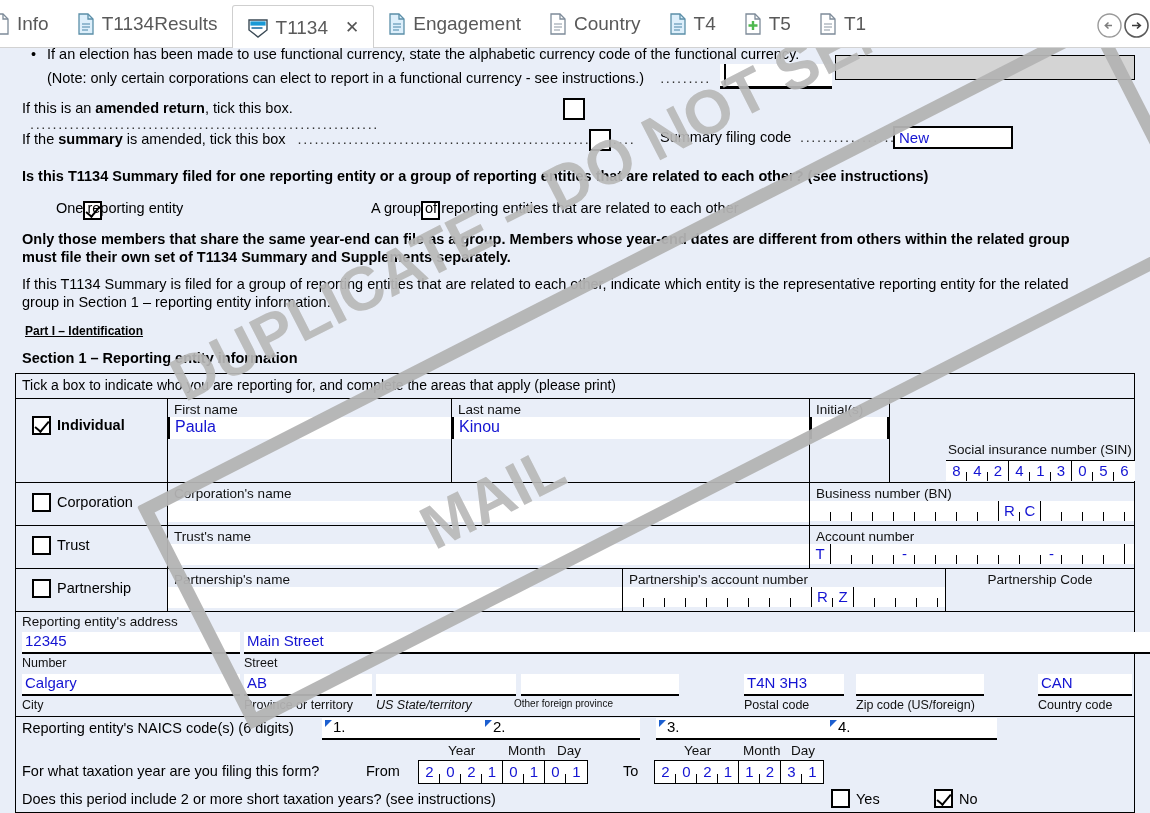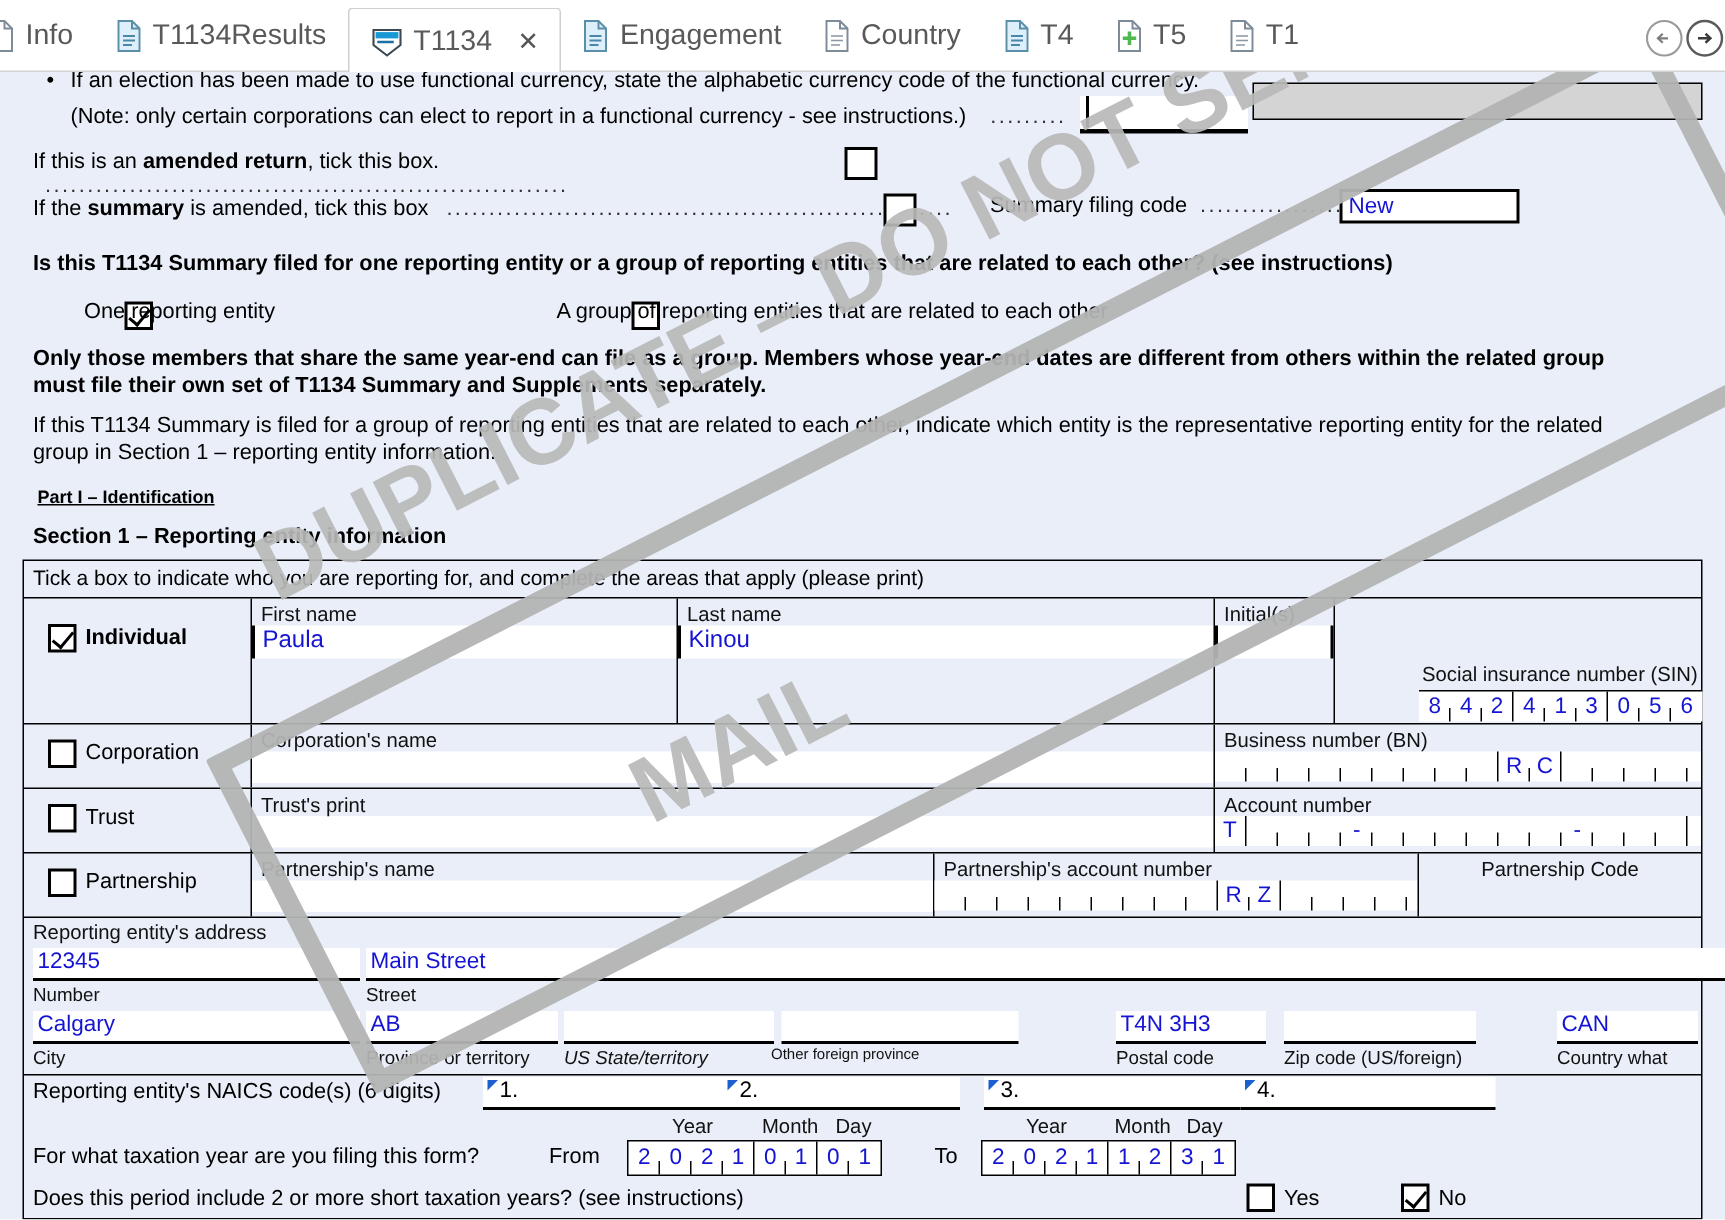--- a/index.html
+++ b/index.html
@@ -369,21 +369,21 @@
           </div>
         </div>
       </div>
 
       <div style="display:flex; border-bottom:1.5px solid #000; height:43px;">
         <div style="width:151px; position:relative;">
           <span class="chk" style="position:absolute;left:16px;top:10px;"></span>
           <span style="position:absolute;left:41px;top:11px;">Trust</span>
         </div>
         <div class="vsep" style="width:642px; position:relative;">
-          <div class="lbl cellpad" style="padding-bottom:0;">Trust's print</div>
+          <div class="lbl cellpad" style="padding-bottom:0;">Trust's name</div>
           <div style="background:#fff;height:21px;width:100%;color:#1414d2;font-size:15px;padding:0 4px;"></div>
         </div>
         <div class="vsep" style="flex:1; position:relative;">
           <div class="lbl cellpad" style="padding-bottom:0;">Account number</div>
           <div class="comb" style="height:20px;background:#fff;">
             <div class="c">T</div>
             <div class="c tick"></div>
             <div class="c tick"></div>
             <div class="c tick"></div>
             <div class="c tick">-</div>
@@ -457,21 +457,21 @@
         <div class="ifield" style="position:absolute;left:505px;top:62px;width:158px;height:22px;"></div>
         <div class="lbl" style="position:absolute;left:498px;top:86px;font-size:10px;">Other foreign province</div>
 
         <div class="ifield" style="position:absolute;left:728px;top:62px;width:100px;height:22px;">T4N 3H3</div>
         <div class="lbl" style="position:absolute;left:728px;top:86px;font-size:12.5px;">Postal code</div>
 
         <div class="ifield" style="position:absolute;left:840px;top:62px;width:128px;height:22px;"></div>
         <div class="lbl" style="position:absolute;left:840px;top:86px;font-size:12.5px;">Zip code (US/foreign)</div>
 
         <div class="ifield" style="position:absolute;left:1022px;top:62px;width:94px;height:22px;">CAN</div>
-        <div class="lbl" style="position:absolute;left:1022px;top:86px;font-size:12.5px;">Country what</div>
+        <div class="lbl" style="position:absolute;left:1022px;top:86px;font-size:12.5px;">Country code</div>
       </div>
 
       <div style="position:relative; height:95px;">
         <div style="position:absolute;left:6px;top:3px;">Reporting entity's NAICS code(s) (6 digits)</div>
 
         <div class="ifield" style="position:absolute;left:306px;top:1px;width:204px;height:22px;">
           <span class="flag"></span><span style="color:#000;">1.</span><span></span>
         </div>
         <div class="ifield" style="position:absolute;left:466px;top:1px;width:158px;height:22px;">
           <span class="flag"></span><span style="color:#000;">2.</span><span></span>

